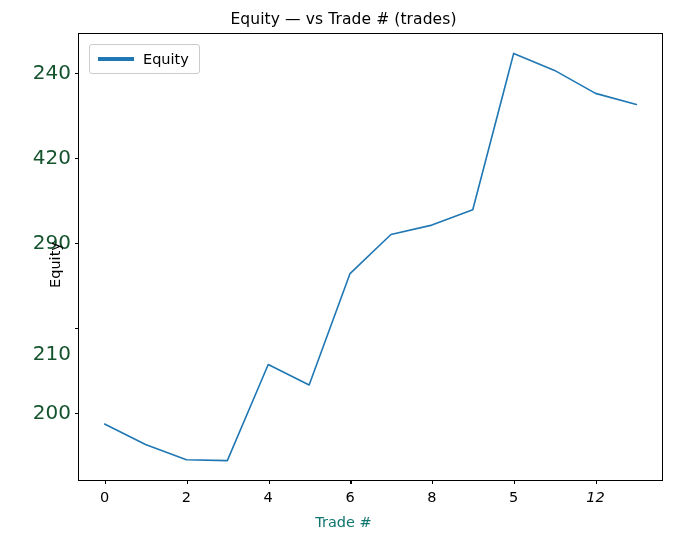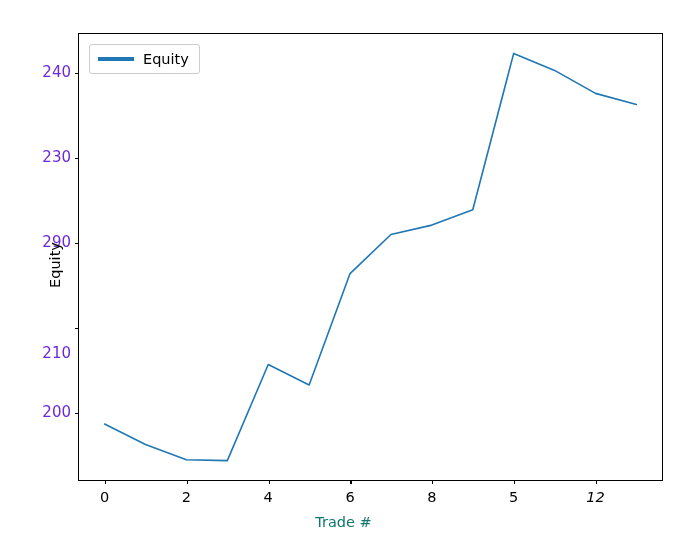--- a/index.html
+++ b/index.html
@@ -46,23 +46,23 @@
     left: 78px;
     top: 33px;
     width: 585px;
     height: 448px;
   }
   .tick-label-y {
     position: absolute;
     right: 0;
     width: 60px;
     text-align: right;
-    font-size: 15px;
+    font-size: 20px;
     line-height: 14.5px;
-    color: #6d28d9;
+    color: #14532d;
   }
   #ylabels-col {
     position: absolute;
     left: 5px;
     top: 0;
     width: 66px;
     height: 546px;
   }
   .tick-label-x {
     position: absolute;
@@ -141,20 +141,21 @@
     line-height: 14.5px;
     color: #000000;
     white-space: nowrap;
   }
 </style>
 </head>
 <body>
 
 <div id="figure">
 
+  <div id="chart-title">Equity — vs Trade # (trades)</div>
 
   <div id="axes-frame">
       <div class="tick-mark-y" style="top: 378.592px;"></div>
       <div class="tick-mark-y" style="top: 293.583px;"></div>
       <div class="tick-mark-y" style="top: 208.573px;"></div>
       <div class="tick-mark-y" style="top: 123.564px;"></div>
       <div class="tick-mark-y" style="top: 38.5544px;"></div>
       <div class="tick-mark-x" style="left: 26.0409px;"></div>
       <div class="tick-mark-x" style="left: 107.859px;"></div>
       <div class="tick-mark-x" style="left: 189.677px;"></div>
@@ -165,21 +166,21 @@
     </div>
 
   <svg id="plot-svg" viewBox="0 0 585 448" preserveAspectRatio="none">
     <polyline id="equity-line" fill="none" stroke="#1f77b4" stroke-width="1.6" stroke-linejoin="round" stroke-linecap="round" points="26.59,391.04 67.50,411.45 108.41,426.75 149.32,427.60 190.23,331.54 231.14,351.94 272.05,240.58 312.95,201.47 353.86,192.12 394.77,176.82 435.68,20.40 476.59,37.40 517.50,60.36 558.41,71.41"></polyline>
   </svg>
 
   <div id="ylabels-col">
       <div class="tick-label-y" style="top: 405.142px; text-align: right;">200</div>
       <div class="tick-label-y" style="top: 320.133px; margin-top: 26px;">210</div>
       <div class="tick-label-y" style="top: 235.123px;">290</div>
-      <div class="tick-label-y" style="top: 150.114px;">230</div>
+      <div class="tick-label-y" style="top: 150.114px;">420</div>
       <div class="tick-label-y" style="top: 65.1044px;">240</div>
     </div>
   <div id="xlabels-row">
       <div class="tick-label-x" style="left: 104.591px;">0</div>
       <div class="tick-label-x" style="left: 186.409px;">2</div>
       <div class="tick-label-x" style="left: 268.227px;">4</div>
       <div class="tick-label-x" style="left: 350.045px;">6</div>
       <div class="tick-label-x" style="left: 431.864px;">8</div>
       <div class="tick-label-x" style="left: 513.682px;">5</div>
       <div class="tick-label-x" style="left: 595.5px; font-style: italic;">12</div>

